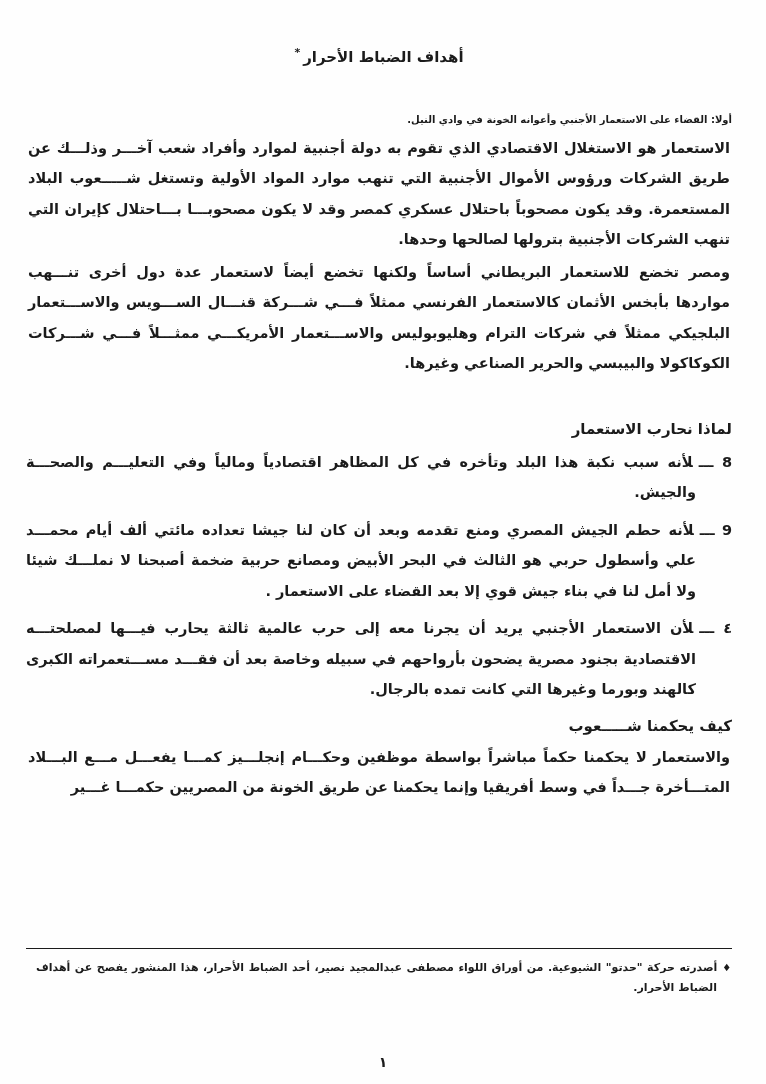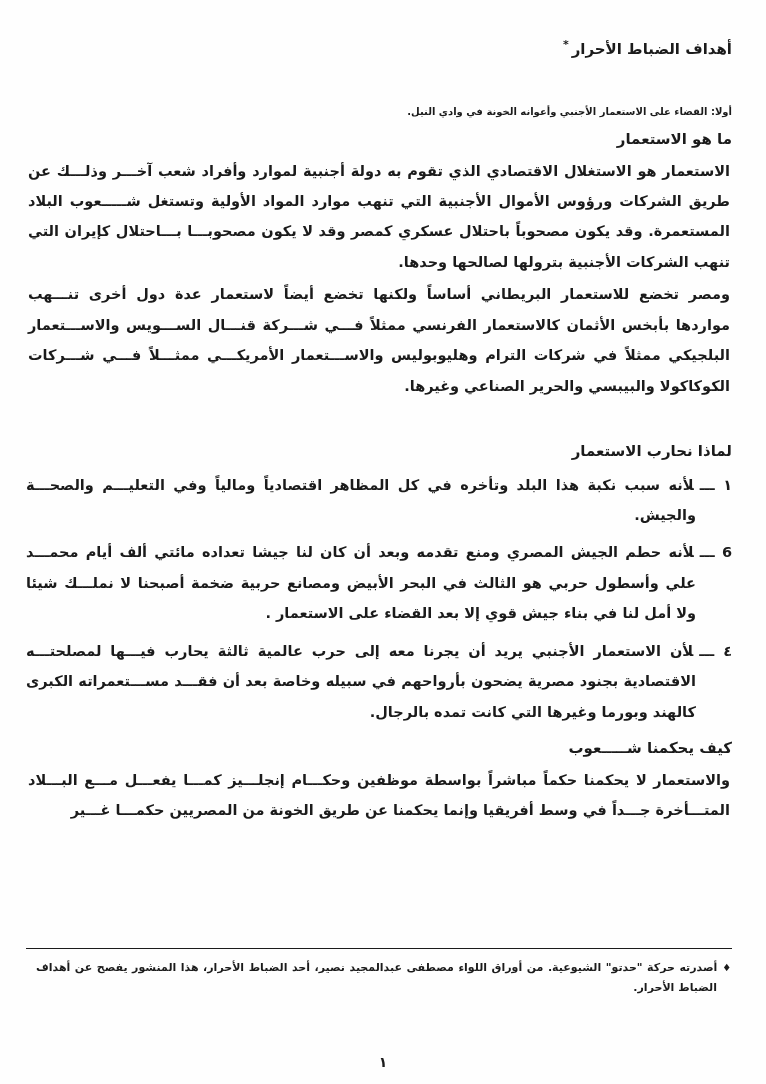--- a/index.html
+++ b/index.html
@@ -15,22 +15,23 @@
     margin:0 auto;
     background:#fefefe;
     color:#1b1b1b;
     direction:rtl;
     box-sizing:border-box;
     padding:34px 34px 0 26px;
     overflow:hidden;
     font-weight:700;
   }
   .doc-title{
+    text-align:center;
     font-size:15px;
-    margin:4px 0 44px 0;
+    margin:12px 0 44px 0;
     font-weight:700;
   }
   .doc-title .star{
     font-size:11px;
     vertical-align:super;
     margin-right:3px;
   }
   .h-main{
     font-size:10px;
     line-height:1.9;
@@ -98,38 +99,37 @@
 <body>
 
 <div class="page">
 
   <h1 class="doc-title">
     <span>أهداف الضباط الأحرار</span><span class="star">*</span>
   </h1>
 
   <h2 class="h-main">أولا: القضاء على الاستعمار الأجنبي وأعوانه الخونة في وادي النيل.</h2>
 
-  <h3 class="h-sub">ما هو الاستعمار</h3>
 
   <p class="para">الاستعمار هو الاستغلال الاقتصادي الذي تقوم به دولة أجنبية لموارد وأفراد شعب آخـــر وذلـــك عن طريق الشركات ورؤوس الأموال الأجنبية التي تنهب موارد المواد الأولية وتستغل شـــــعوب البلاد المستعمرة. وقد يكون مصحوباً باحتلال عسكري كمصر وقد لا يكون مصحوبـــا بـــاحتلال كإيران التي تنهب الشركات الأجنبية بترولها لصالحها وحدها.</p>
 
   <p class="para">ومصر تخضع للاستعمار البريطاني أساساً ولكنها تخضع أيضاً لاستعمار عدة دول أخرى تنـــهب مواردها بأبخس الأثمان كالاستعمار الفرنسي ممثلاً فـــي شـــركة قنـــال الســـويس والاســـتعمار البلجيكي ممثلاً في شركات الترام وهليوبوليس والاســـتعمار الأمريكـــي ممثـــلاً فـــي شـــركات الكوكاكولا والبيبسي والحرير الصناعي وغيرها.</p>
 
   <div class="spacer-lg"></div>
 
   <h3 class="h-sub">لماذا نحارب الاستعمار</h3>
   <div class="spacer-sm"></div>
 
   <div class="list-item">
-    <span class="marker">١ ـــ</span><span>لأنه سبب نكبة هذا البلد وتأخره في كل المظاهر اقتصادياً ومالياً وفي التعليـــم والصحـــة والجيش.</span>
+    <span class="marker">8 ـــ</span><span>لأنه سبب نكبة هذا البلد وتأخره في كل المظاهر اقتصادياً ومالياً وفي التعليـــم والصحـــة والجيش.</span>
   </div>
 
 
   <div class="list-item">
-    <span class="marker">6 ـــ</span><span>لأنه حطم الجيش المصري ومنع تقدمه وبعد أن كان لنا جيشا تعداده مائتي ألف أيام محمـــد علي وأسطول حربي هو الثالث في البحر الأبيض ومصانع حربية ضخمة أصبحنا لا نملـــك شيئا ولا أمل لنا في بناء جيش قوي إلا بعد القضاء على الاستعمار .</span>
+    <span class="marker">9 ـــ</span><span>لأنه حطم الجيش المصري ومنع تقدمه وبعد أن كان لنا جيشا تعداده مائتي ألف أيام محمـــد علي وأسطول حربي هو الثالث في البحر الأبيض ومصانع حربية ضخمة أصبحنا لا نملـــك شيئا ولا أمل لنا في بناء جيش قوي إلا بعد القضاء على الاستعمار .</span>
   </div>
 
   <div class="list-item">
     <span class="marker">٤ ـــ</span><span>لأن الاستعمار الأجنبي يريد أن يجرنا معه إلى حرب عالمية ثالثة يحارب فيـــها لمصلحتـــه الاقتصادية بجنود مصرية يضحون بأرواحهم في سبيله وخاصة بعد أن فقـــد مســـتعمراته الكبرى كالهند وبورما وغيرها التي كانت تمده بالرجال.</span>
   </div>
 
   <h3 class="h-sub">كيف يحكمنا شـــــعوب</h3>
 
   <p class="para">والاستعمار لا يحكمنا حكماً مباشراً بواسطة موظفين وحكـــام إنجلـــيز كمـــا يفعـــل مـــع البـــلاد المتـــأخرة جـــداً في وسط أفريقيا وإنما يحكمنا عن طريق الخونة من المصريين حكمـــا غـــير</p>
 

